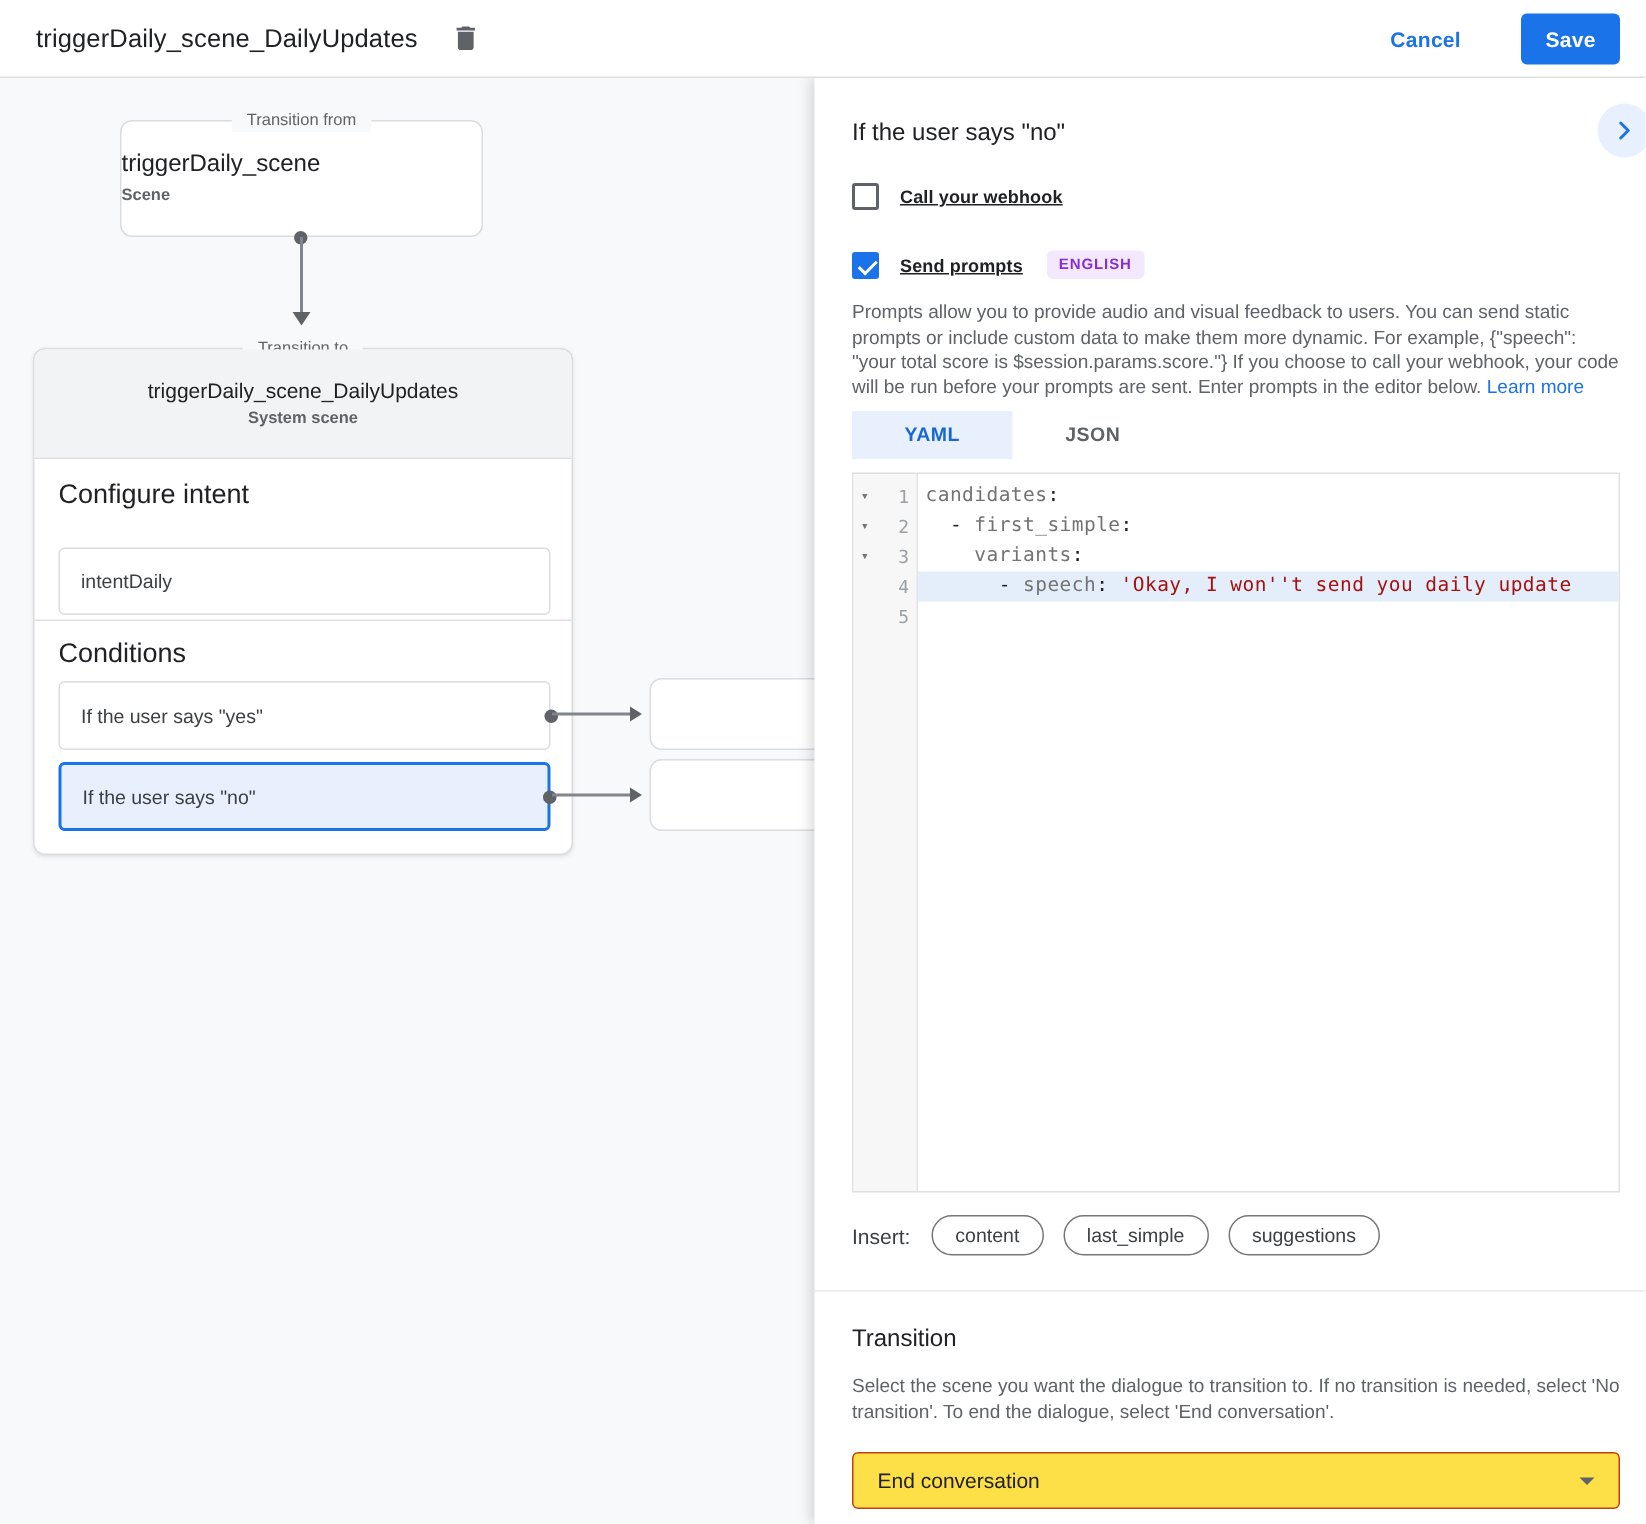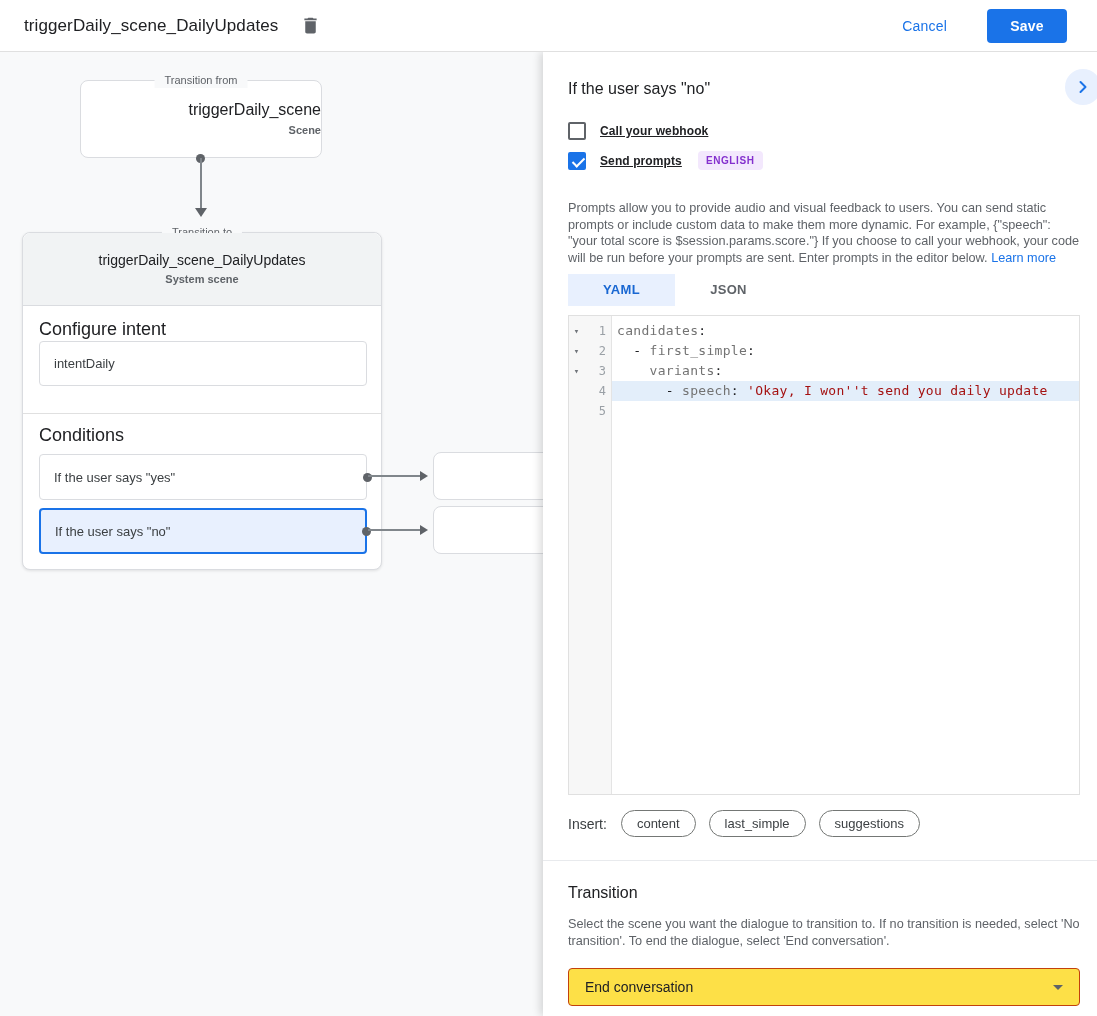--- a/index.html
+++ b/index.html
@@ -6,48 +6,48 @@
   html,body { width:1097px; height:1016px; overflow:hidden; }
   body { font-family:"Liberation Sans", sans-serif; background:#fff; position:relative; color:#202124; }
 
   
   .topbar { position:absolute; top:0; left:0; width:1097px; height:52px; background:#fff;
             border-bottom:1px solid #e0e0e0; display:flex; align-items:center; z-index:40; }
   .topbar-title { margin-left:24px; font-size:17px; color:#202124; letter-spacing:.1px; }
   .delete-btn { margin-left:18px; width:28px; height:28px; border:none; background:transparent;
                 display:flex; align-items:center; justify-content:center; cursor:pointer; }
   .topbar-actions { margin-left:auto; display:flex; align-items:center; }
-  .cancel-btn { border:none; background:transparent; color:#1a73e8; font-size:14px; font-weight:400;
+  .cancel-btn { border:none; background:transparent; color:#1a73e8; font-size:14px; font-weight:700;
                 letter-spacing:.2px; padding:8px 12px; margin-right:28px; cursor:pointer;
                 font-family:"Liberation Sans",sans-serif; }
-  .save-btn { width:80px; height:34px; background:#1a73e8; color:#fff; border:none; border-radius:4px;
-              font-size:14px; font-weight:600; letter-spacing:.2px; margin-right:30px; cursor:pointer;
+  .save-btn { width:66px; height:34px; background:#1a73e8; color:#fff; border:none; border-radius:4px;
+              font-size:14px; font-weight:600; letter-spacing:.2px; margin-right:17px; cursor:pointer;
               font-family:"Liberation Sans",sans-serif; }
 
   
   .canvas { position:absolute; top:52px; left:0; width:543px; height:964px; background:#f8f9fa; }
   .node-card { position:absolute; background:#fff; border:1px solid #dadce0; border-radius:8px; }
   .legend { position:absolute; top:-8px; left:50%; transform:translateX(-50%); background:#f8f9fa;
             padding:0 10px; font-size:11px; color:#5f6368; white-space:nowrap; line-height:15px; }
-  .from-card { left:80px; top:28px; width:242px; height:78px; text-align:right; }
+  .from-card { left:80px; top:28px; width:242px; height:78px; text-align:left; }
   .from-card .node-title { margin-top:20px; font-size:16px; color:#202124; }
   .node-sub { margin-top:5px; font-size:11px; color:#5f6368;font-weight:bold; }
 
   .conn-dot { position:absolute; width:9px; height:9px; border-radius:50%; background:#5f6368; }
   .v-line { position:absolute; left:200px; top:106px; width:2px; height:50px; background:#80868b; }
   .arrow-down { position:absolute; left:195px; top:156px; width:0; height:0;
                 border-left:6px solid transparent; border-right:6px solid transparent;
                 border-top:9px solid #5f6368; }
 
   .to-card { left:22px; top:180px; width:360px; height:338px; box-shadow:0 1px 3px rgba(0,0,0,.1); }
   .to-card-header { position:absolute; top:0; left:0; right:0; height:73px; background:#f1f3f4;
                     border-bottom:1px solid #dadce0; border-radius:8px 8px 0 0; text-align:center; }
   .to-card-header .node-title { margin-top:19px; font-size:14px; color:#202124; }
   .section-label { position:absolute; left:16px; font-size:18px; color:#202124; }
-  .intent-box { position:absolute; left:16px; top:108px; width:328px; height:45px; background:#fff;
+  .intent-box { position:absolute; left:16px; top:132px; width:328px; height:45px; background:#fff;
                 border:1px solid #dadce0; border-radius:4px; display:flex; align-items:center;
                 padding-left:14px; font-size:13px; color:#3c4043; }
   .card-divider { position:absolute; left:0; right:0; top:180px; height:1px; background:#e0e0e0; }
   .cond-row { position:absolute; left:16px; width:328px; height:46px; background:#fff;
               border:1px solid #dadce0; border-radius:4px; display:flex; align-items:center;
               padding-left:14px; font-size:13px; color:#3c4043; cursor:pointer; }
   .cond-row.selected { background:#e8f0fe; border:2px solid #1a73e8; }
   .cond-row .edge-dot { position:absolute; right:-6px; top:50%; margin-top:-4.5px; width:9px; height:9px;
                         border-radius:50%; background:#5f6368; }
   .h-line { position:absolute; height:2px; background:#80868b; }
@@ -181,21 +181,21 @@
           <path d="M9 6l6 6-6 6"></path>
         </svg>
     </span>
   </button>
 
   <div class="check-row" style="top:70px;">
     <span class="checkbox" id="cb-webhook"></span>
     <span class="check-label">Call your webhook</span>
   </div>
 
-  <div class="check-row" style="top:99px;">
+  <div class="check-row" style="top:115px;">
     <span class="checkbox checked" id="cb-prompts"></span>
     <span class="check-label">Send prompts</span>
     <span class="lang-badge">ENGLISH</span>
   </div>
 
   <div class="panel-desc"><span>Prompts allow you to provide audio and visual feedback to users. You can send static prompts or include custom data to make them more dynamic. For example, {"speech": "your total score is $session.params.score."} If you choose to call your webhook, your code will be run before your prompts are sent. Enter prompts in the editor below. </span><a class="learn-more">Learn more</a></div>
 
   <div class="tabs">
     <div class="tab active">YAML</div>
     <div class="tab">JSON</div>

